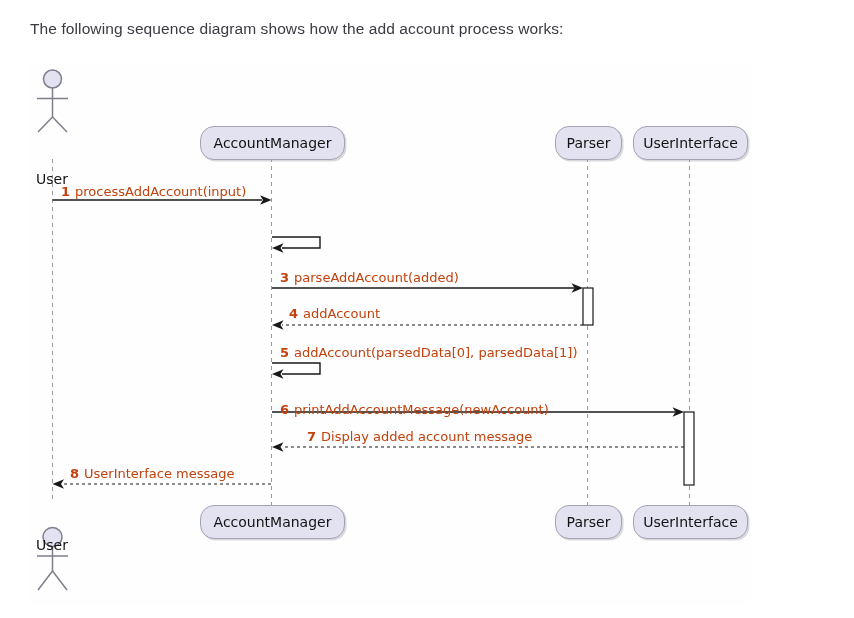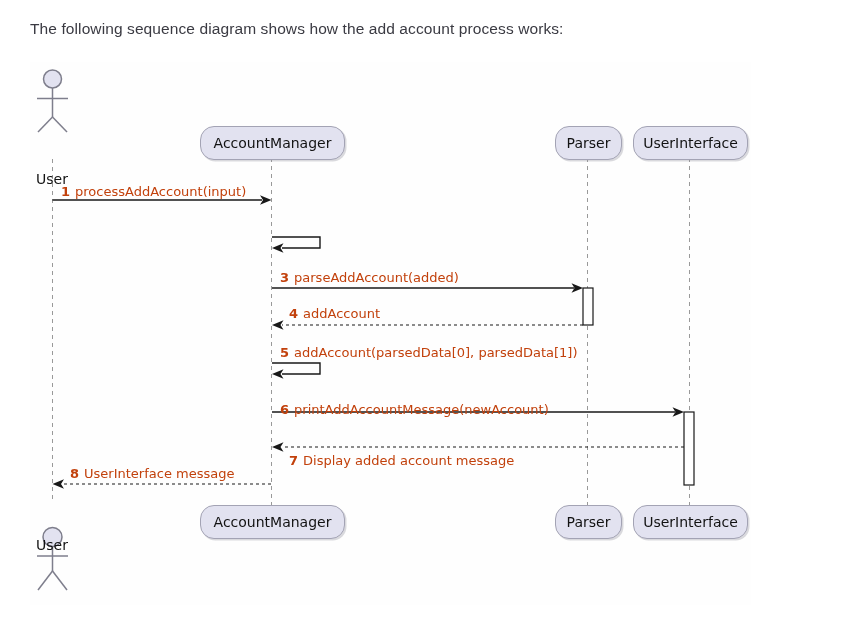--- a/index.html
+++ b/index.html
@@ -112,20 +112,20 @@
   </div>
   <div class="msg" style="left:289px;top:306px;">
     <b>4</b><span>addAccount</span>
   </div>
   <div class="msg" style="left:280px;top:345px;">
     <b>5</b><span>addAccount(parsedData[0], parsedData[1])</span>
   </div>
   <div class="msg" style="left:280px;top:386px;margin-top:16px;">
     <b>6</b><span>printAddAccountMessage(newAccount)</span>
   </div>
-  <div class="msg" style="left:289px;top:429px;margin-top:24px;">
+  <div class="msg" style="left:307px;top:429px;">
     <b>7</b><span>Display added account message</span>
   </div>
   <div class="msg" style="left:70px;top:466px;">
     <b>8</b><span>UserInterface message</span>
   </div>
 
 </div>
 
 </body></html>

